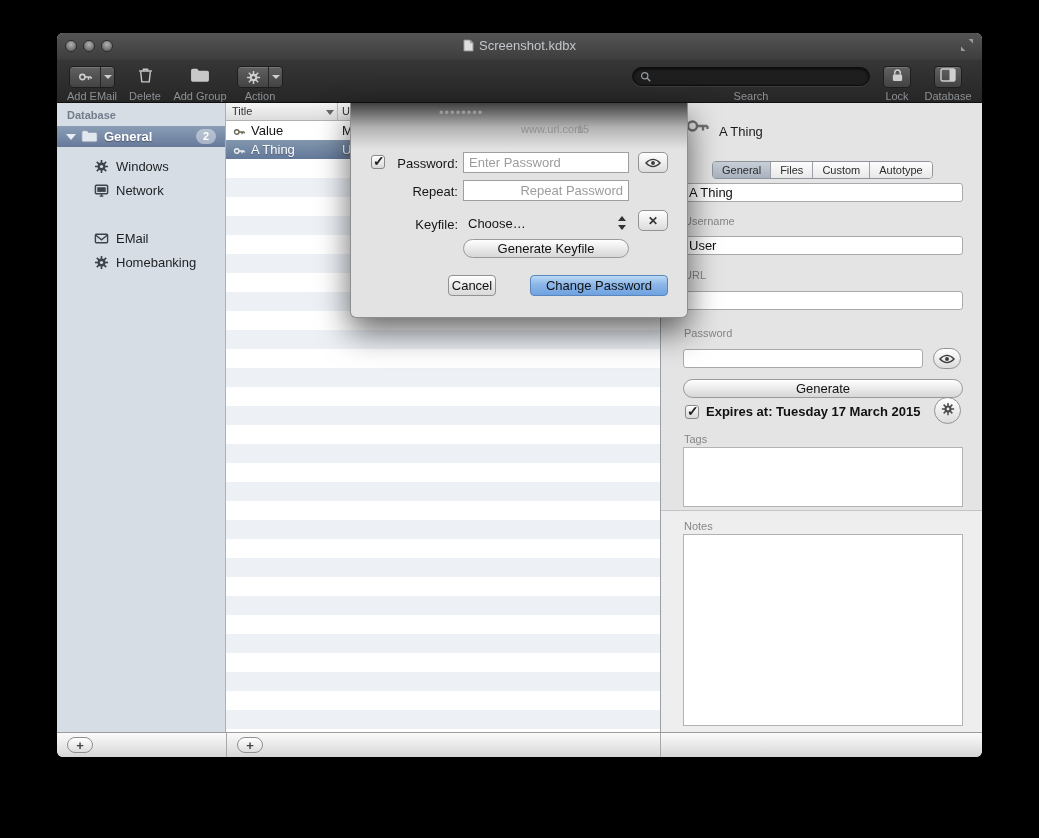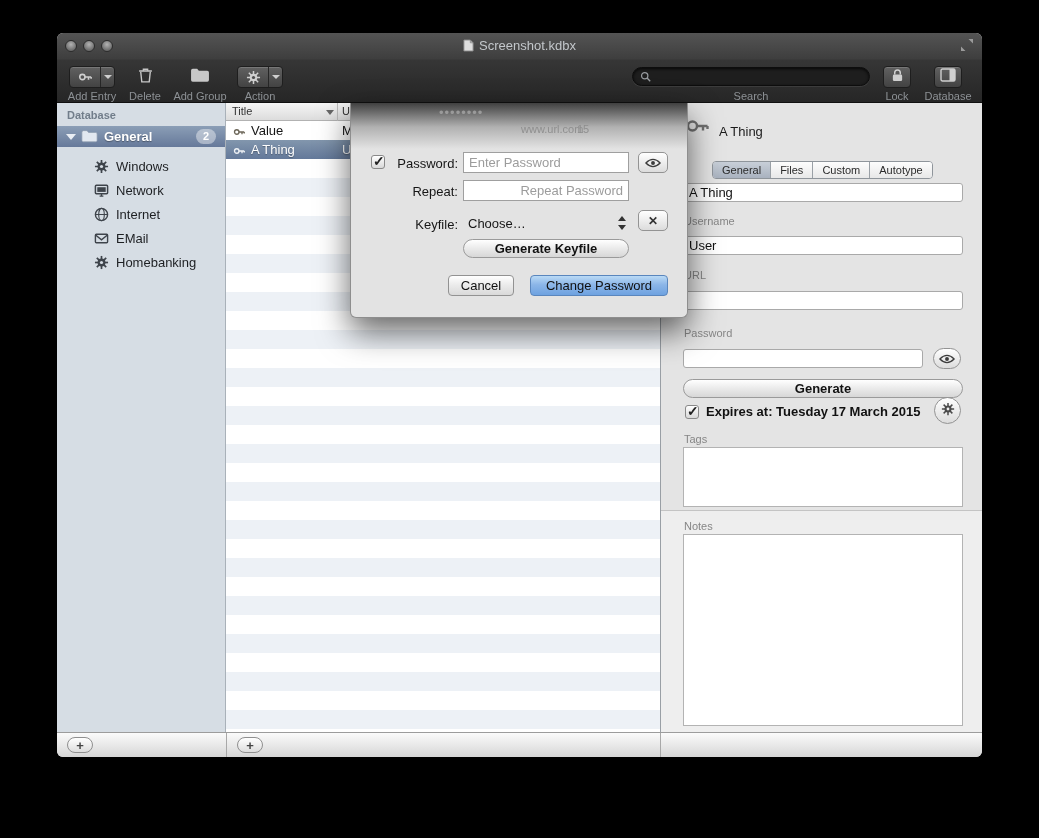--- a/index.html
+++ b/index.html
@@ -122,21 +122,21 @@
   .l-password{ left:23px; top:224px; } .l-tags{ left:23px; top:330px; }
   .l-notes{ left:23px; top:417px; }
   .eye-btn,.sheet-eye,.xbtn,.gear-btn { position:absolute; display:flex; align-items:center;
          justify-content:center; background:linear-gradient(#ffffff,#dcdcdc);
          border:1px solid #939393; border-radius:5px; }
   .eye-btn { left:272px; top:245px; width:28px; height:21px; border-radius:11px; }
   .gear-btn{ left:273px; top:294px; width:27px; height:27px; border-radius:14px; }
   .gen-btn,.gen-key-btn { position:absolute; display:flex; align-items:center;
          justify-content:center; font-size:13px; color:#111;
          background:linear-gradient(#ffffff,#eaeaea 50%,#d7d7d7);
-         border:1px solid #9a9a9a;font-weight:bold; }
+         border:1px solid #9a9a9a; }
   .gen-btn { left:22px; top:276px; width:280px; height:19px; border-radius:10px; }
   .checkbox { position:absolute; width:14px; height:14px; border:1px solid #898989;
          border-radius:3px; background:linear-gradient(#fff,#d8d8d8); }
   .checkbox.checked::after { content:"✓"; position:absolute; left:1px; top:-3px;
          font-size:14px; font-weight:bold; color:#222; }
   .cb-expires { left:24px; top:302px; }
   .expires-label { position:absolute; left:45px; top:301px; font-size:13px;
          font-weight:bold; color:#111; }
   .tags-box,.notes-box { position:absolute; border:1px solid #b3b3b3; background:#fff;
          resize:none; outline:none; font-family:inherit; font-size:13px; }
@@ -171,21 +171,21 @@
            border-bottom:5px solid #333; }
   .stepper::after { content:""; position:absolute; left:1px; bottom:1px;
            border-left:4px solid transparent; border-right:4px solid transparent;
            border-top:5px solid #333; }
   .xbtn { left:287px; top:107px; width:30px; height:21px; }
   .xbtn::after { content:"✕"; font-size:12px; font-weight:bold; color:#333; }
   .gen-key-btn { left:112px; top:136px; width:166px; height:19px; border-radius:10px; }
   .btn { position:absolute; display:flex; align-items:center; justify-content:center;
          font-size:13px; color:#111; background:linear-gradient(#ffffff,#ececec 45%,#d9d9d9);
          border:1px solid #929292; border-radius:4px; top:172px; height:21px; }
-  .cancel-btn { left:97px; width:66px; }
+  .cancel-btn { left:97px; width:48px; }
   .default-btn { left:179px; width:138px;
          background:linear-gradient(#badaf5,#8cb6e8 45%,#6ea2e0); border-color:#5a86bd; }
 
   
   .bottom-bar { position:absolute; left:0; right:0; bottom:0; height:25px;
          background:linear-gradient(#fbfbfb,#d6d6d6); border-top:1px solid #9c9c9c; }
   .bb-sep { position:absolute; top:0; bottom:0; width:1px; background:#a8a8a8; }
   .bb-sep1 { left:169px; } .bb-sep2 { left:603px; }
   .plus-btn { position:absolute; top:4px; width:26px; height:16px; border:1px solid #8f8f8f;
          border-radius:8px; background:linear-gradient(#fff,#ddd); display:flex;
@@ -262,21 +262,21 @@
               <path d="M4 7V5a3 3 0 016 0v2" fill="none" stroke="#cfcfcf" stroke-width="1.6"></path>
             </svg></span>
         </div>
     <div class="tb-btn" id="btn-inspector">
           <span><svg width="16" height="14" viewBox="0 0 16 14">
               <rect x="1" y="1" width="14" height="12" rx="1.5" fill="none" stroke="#cfcfcf" stroke-width="1.4"></rect>
               <rect x="9.5" y="1" width="5.5" height="12" fill="#cfcfcf"></rect>
             </svg></span>
         </div>
 
-    <div class="tb-label" id="lbl-add-entry">Add Entry</div>
+    <div class="tb-label" id="lbl-add-entry">Add EMail</div>
     <div class="tb-label" id="lbl-delete">Delete</div>
     <div class="tb-label" id="lbl-add-group">Add Group</div>
     <div class="tb-label" id="lbl-action">Action</div>
     <div class="tb-label" id="lbl-search">Search</div>
     <div class="tb-label" id="lbl-lock">Lock</div>
     <div class="tb-label" id="lbl-inspector">Database</div>
   </div>
 
   <div class="sidebar">
     <div class="sb-header">Database</div>
@@ -301,28 +301,20 @@
             </svg></span>
       <span class="sb-item-label">Windows</span>
     </div>
     <div class="sb-item" id="sbi-1">
       <span class="sb-ic"><svg width="15" height="15" viewBox="0 0 16 16">
               <rect x="1.5" y="2.5" width="13" height="9" rx="1" fill="none" stroke="#3e444b" stroke-width="1.6"></rect>
               <rect x="3.5" y="4.5" width="9" height="5" fill="#3e444b"></rect>
               <path d="M6 14h4M8 11.5V14" stroke="#3e444b" stroke-width="1.4"></path>
             </svg></span>
       <span class="sb-item-label">Network</span>
-    </div>
-    <div class="sb-item" id="sbi-2">
-      <span class="sb-ic"><svg width="15" height="15" viewBox="0 0 16 16">
-              <circle cx="8" cy="8" r="6.5" fill="none" stroke="#3e444b" stroke-width="1.5"></circle>
-              <ellipse cx="8" cy="8" rx="3" ry="6.5" fill="none" stroke="#3e444b" stroke-width="1.2"></ellipse>
-              <line x1="1.5" y1="8" x2="14.5" y2="8" stroke="#3e444b" stroke-width="1.2"></line>
-            </svg></span>
-      <span class="sb-item-label">Internet</span>
     </div>
     <div class="sb-item" id="sbi-3">
       <span class="sb-ic"><svg width="15" height="15" viewBox="0 0 16 16">
               <rect x="1.5" y="3.5" width="13" height="9" rx="1" fill="none" stroke="#3e444b" stroke-width="1.5"></rect>
               <path d="M2 4.5l6 5 6-5" fill="none" stroke="#3e444b" stroke-width="1.5"></path>
             </svg></span>
       <span class="sb-item-label">EMail</span>
     </div>
     <div class="sb-item" id="sbi-4">
       <span class="sb-ic"><svg width="15" height="15" viewBox="0 0 16 16">

